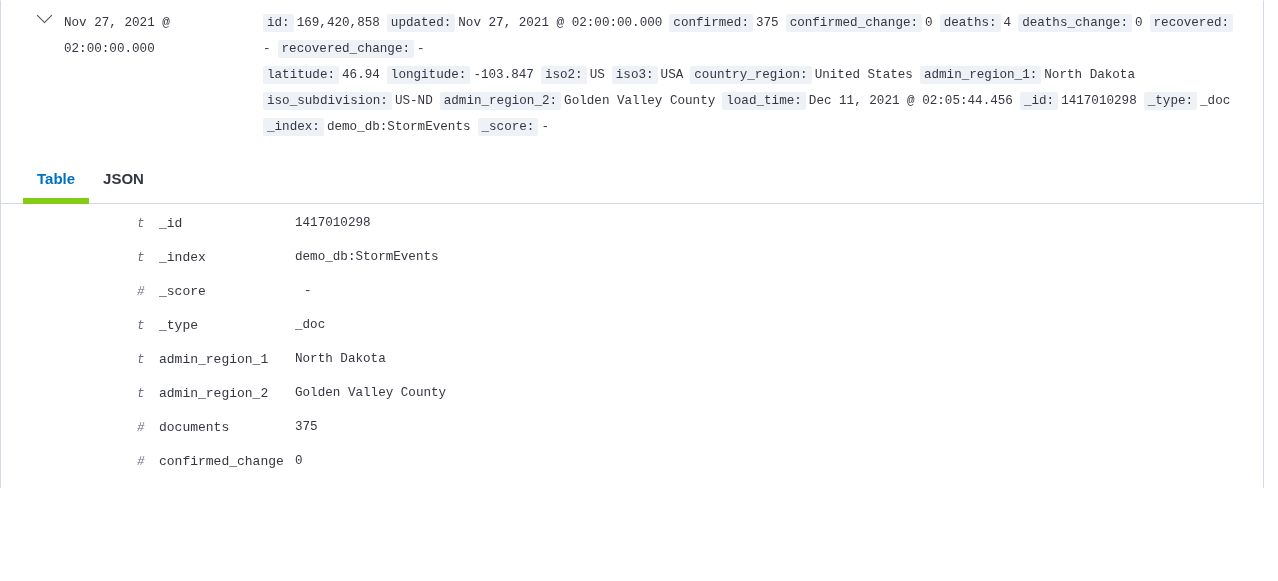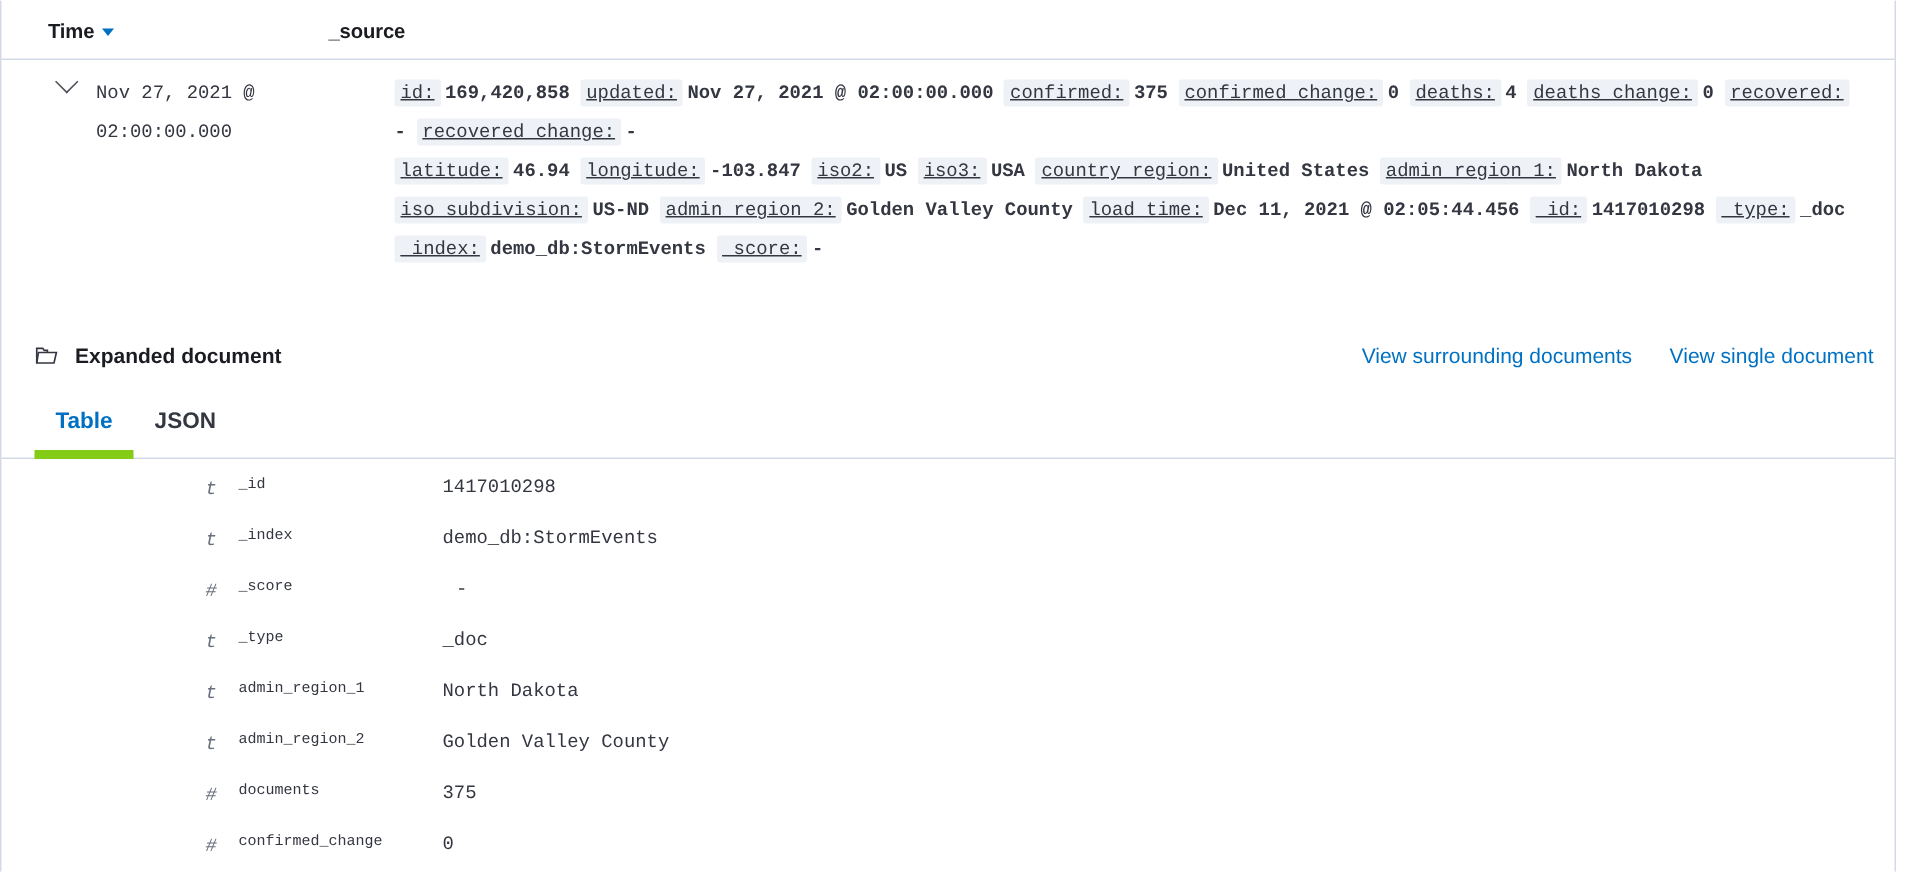--- a/index.html
+++ b/index.html
@@ -94,26 +94,24 @@
     padding-right: 20px;
     word-break: break-word;
   }
   .k {
     background: #eef2f7;
     color: #343741;
     border-radius: 2px;
     padding: 2px 4px 2px 4px;
     margin-right: 3px;
     white-space: nowrap;
-    text-decoration: underline;
   }
   .v {
     margin-right: 7px;
     white-space: nowrap;
-    font-weight: bold;
   }
 
   
   .expanded-panel {
     padding: 0 0 0 0;
   }
   .exp-header {
     display: flex;
     align-items: center;
     justify-content: space-between;
@@ -176,71 +174,47 @@
     font-family: "Liberation Mono", monospace;
     font-size: 12.5px;
     font-style: italic;
     color: #69707d;
     text-align: left;
     padding-top: 1px;
   }
   .f-name {
     width: 136px; flex: none;
     font-family: "Liberation Mono", monospace;
-    font-size: 10px;
+    font-size: 13px;
     color: #343741;
   }
   .f-value {
     flex: 1;
     font-family: "Liberation Mono", monospace;
     font-size: 12.6px;
     color: #343741;
   }
   .f-value.dash { padding-left: 9px; }
 </style>
 </head>
 <body>
 
 <div class="doc-table-wrap">
 
-  <div class="thead">
-    <div class="th th-time">
-      <span>Time</span>
-      <span class="sort-caret"></span>
-    </div>
-    <div class="th th-source">
-      <span>_source</span>
-    </div>
-  </div>
 
   <div class="doc-row">
     <div class="expand-cell">
       <span class="chevron"></span>
     </div>
     <div class="time-cell">Nov 27, 2021 @ 02:00:00.000</div>
     <div class="source-cell" id="source-cell"><span class="k">id:</span><span class="v">169,420,858</span><span class="k">updated:</span><span class="v">Nov 27, 2021 @ 02:00:00.000</span><span class="k">confirmed:</span><span class="v">375</span><span class="k">confirmed_change:</span><span class="v">0</span><span class="k">deaths:</span><span class="v">4</span><span class="k">deaths_change:</span><span class="v">0</span><span class="k">recovered:</span><span class="v">-</span><span class="k">recovered_change:</span><span class="v">-</span><span class="k">latitude:</span><span class="v">46.94</span><span class="k">longitude:</span><span class="v">-103.847</span><span class="k">iso2:</span><span class="v">US</span><span class="k">iso3:</span><span class="v">USA</span><span class="k">country_region:</span><span class="v">United States</span><span class="k">admin_region_1:</span><span class="v">North Dakota</span><span class="k">iso_subdivision:</span><span class="v">US-ND</span><span class="k">admin_region_2:</span><span class="v">Golden Valley County</span><span class="k">load_time:</span><span class="v">Dec 11, 2021 @ 02:05:44.456</span><span class="k">_id:</span><span class="v">1417010298</span><span class="k">_type:</span><span class="v">_doc</span><span class="k">_index:</span><span class="v">demo_db:StormEvents</span><span class="k">_score:</span><span class="v">-</span></div>
   </div>
 
   <div class="expanded-panel">
 
-    <div class="exp-header">
-      <div class="exp-title">
-        <span>
-          <svg class="folder-icon" viewBox="0 0 16 16" fill="none" stroke="#343741" stroke-width="1.1">
-            <path d="M1.5 13V3.2h4l1 1.4h2.1V6"></path>
-            <path d="M2.6 6h12L13 13H1.5z"></path>
-          </svg>
-        </span>
-        <span>Expanded document</span>
-      </div>
-      <div class="exp-links">
-        <span class="exp-link">View surrounding documents</span>
-        <span class="exp-link">View single document</span>
-      </div>
-    </div>
 
     <div class="tabs">
       <div class="tab active">Table</div>
       <div class="tab inactive">JSON</div>
     </div>
 
     <div class="fields" id="fields">
         <div class="field-row">
           <div class="f-actions"></div>
           <div class="f-type">t</div>

